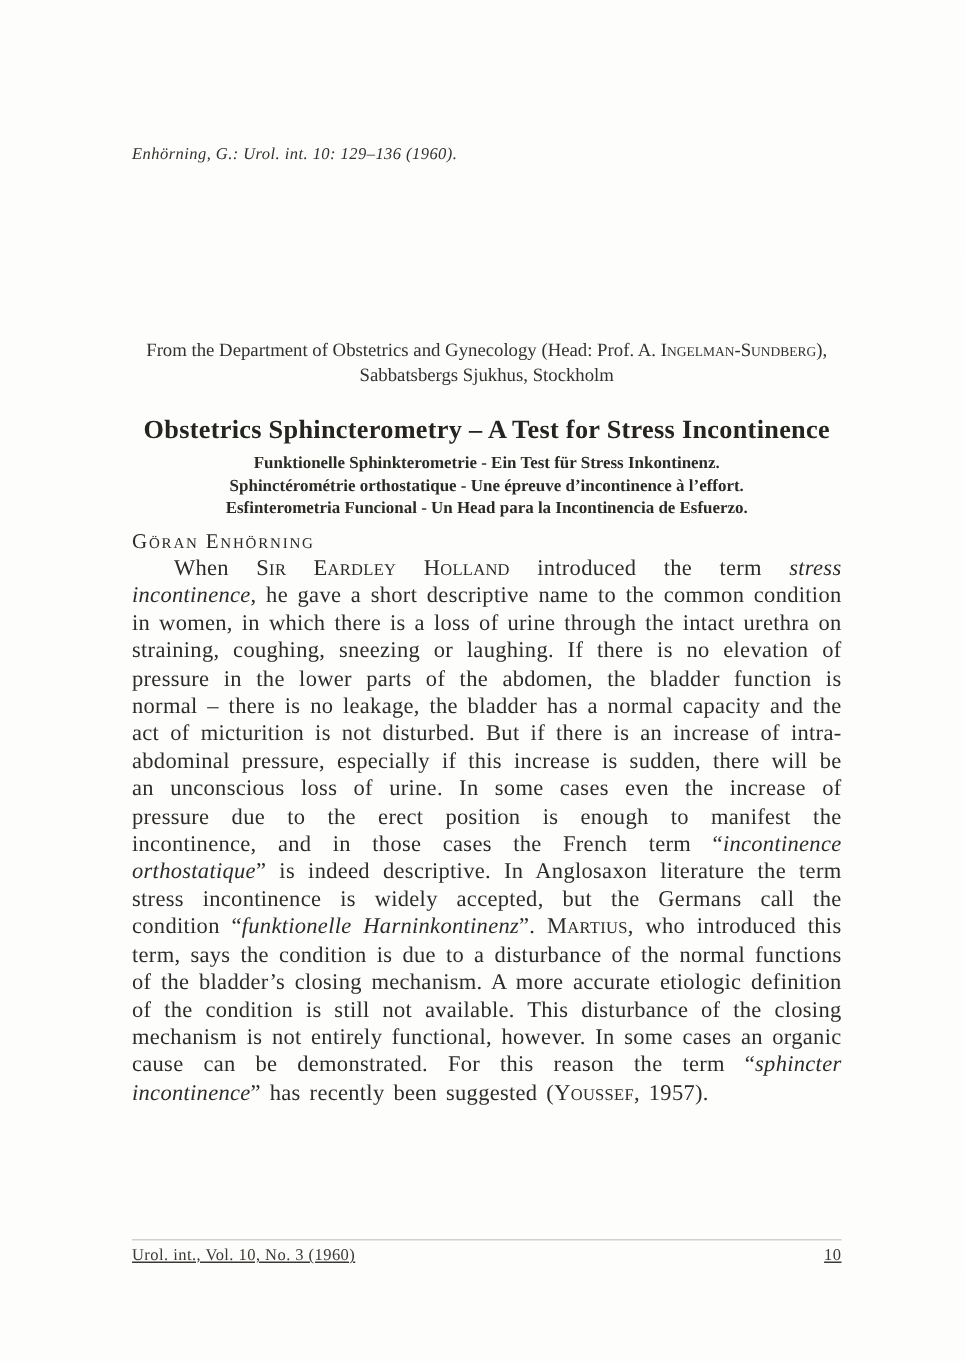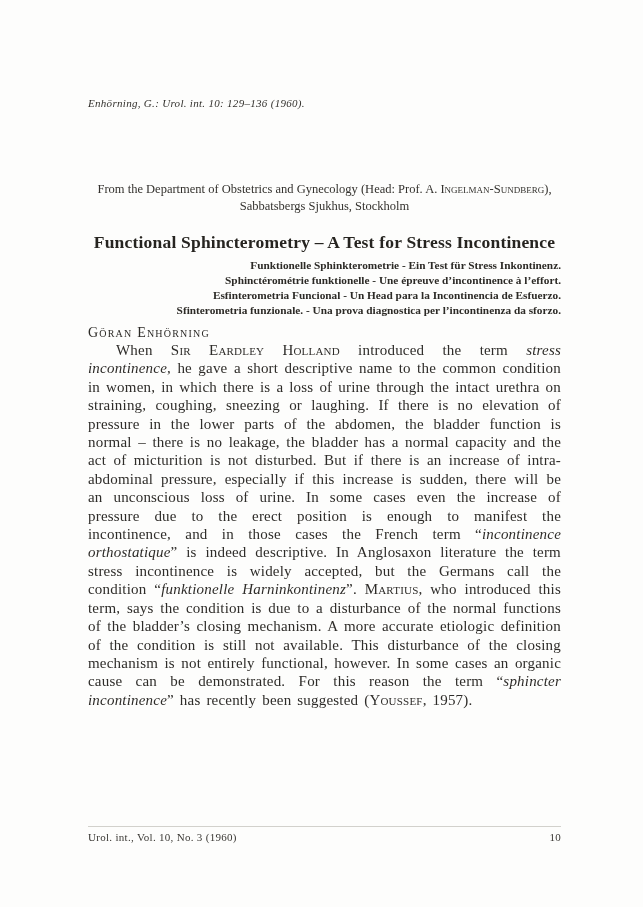--- a/index.html
+++ b/index.html
@@ -20,38 +20,38 @@
     width: 473px;
   }
   .header-citation {
     margin-top: 97px;
     font-size: 11px;
     font-style: italic;
     letter-spacing: 0.3px;
     color: #33312d;
   }
   .affiliation {
-    margin-top: 72px;
+    margin-top: 116px;
     text-align: center;
     font-size: 12.5px;
     line-height: 16.5px;
     color: #33312d;
   }
   .paper-title {
     margin: 16px 0 0 0;
     text-align: center;
     font-size: 17.5px;
     line-height: 24px;
     font-weight: bold;
     letter-spacing: 0.2px;
     color: #262420;
   }
   .subtitles {
     margin-top: 4px;
-    text-align: right;
+    text-align: center;
     font-size: 11.3px;
     line-height: 15px;
     font-weight: bold;
     color: #2c2a26;
   }
   .author {
     margin-top: 7px;
     font-size: 14px;
     font-variant: small-caps;
     letter-spacing: 1.2px;
@@ -75,39 +75,39 @@
     left: 88px;
     top: 826px;
     width: 473px;
     border-top: 1px solid #d2d1cc;
     padding-top: 4px;
     display: flex;
     justify-content: space-between;
     font-size: 11px;
     letter-spacing: 0.3px;
     color: #3a3834;
+    text-decoration: underline;
   }
 </style>
 </head>
 <body>
 
 <div class="page">
   <div class="content">
 
     <div class="header-citation">Enhörning, G.: Urol. int. 10: 129–136 (1960).</div>
 
     <div class="affiliation"><span>From the Department of Obstetrics and Gynecology (Head: Prof. A. </span><span class="sc">Ingelman-Sundberg</span><span>), Sabbatsbergs Sjukhus, Stockholm</span></div>
 
-    <h1 class="paper-title">Functional Sphincterometry – A Test for Stress Incontinence</h1>
+    <h1 class="paper-title">Obstetrics Sphincterometry – A Test for Stress Incontinence</h1>
 
     <div class="subtitles">
       <div>Funktionelle Sphinkterometrie - Ein Test für Stress Inkontinenz.</div>
-      <div>Sphinctérométrie funktionelle - Une épreuve d’incontinence à l’effort.</div>
+      <div>Sphinctérométrie orthostatique - Une épreuve d’incontinence à l’effort.</div>
       <div>Esfinterometria Funcional - Un Head para la Incontinencia de Esfuerzo.</div>
-      <div>Sfinterometria funzionale. - Una prova diagnostica per l’incontinenza da sforzo.</div>
     </div>
 
     <div class="author">Göran Enhörning</div>
 
     <div class="body-text">
       <p><span>When </span><span class="sc">Sir Eardley Holland</span><span> introduced the term </span><span class="i">stress incontinence</span><span>, he gave a short descriptive name to the common condition in women, in which there is a loss of urine through the intact urethra on straining, coughing, sneezing or laughing. If there is no elevation of pressure in the lower parts of the abdomen, the bladder function is normal – there is no leakage, the bladder has a normal capacity and the act of micturition is not disturbed. But if there is an increase of intra-abdominal pressure, especially if this increase is sudden, there will be an unconscious loss of urine. In some cases even the increase of pressure due to the erect position is enough to manifest the incontinence, and in those cases the French term “</span><span class="i">incontinence orthostatique</span><span>” is indeed descriptive. In Anglosaxon literature the term stress incontinence is widely accepted, but the Germans call the condition “</span><span class="i">funktionelle Harninkontinenz</span><span>”. </span><span class="sc">Martius</span><span>, who introduced this term, says the condition is due to a disturbance of the normal functions of the bladder’s closing mechanism. A more accurate etiologic definition of the condition is still not available. This disturbance of the closing mechanism is not entirely functional, however. In some cases an organic cause can be demonstrated. For this reason the term “</span><span class="i">sphincter incontinence</span><span>” has recently been suggested (</span><span class="sc">Youssef</span><span>, 1957).</span></p>
     </div>
 
   </div>
 

